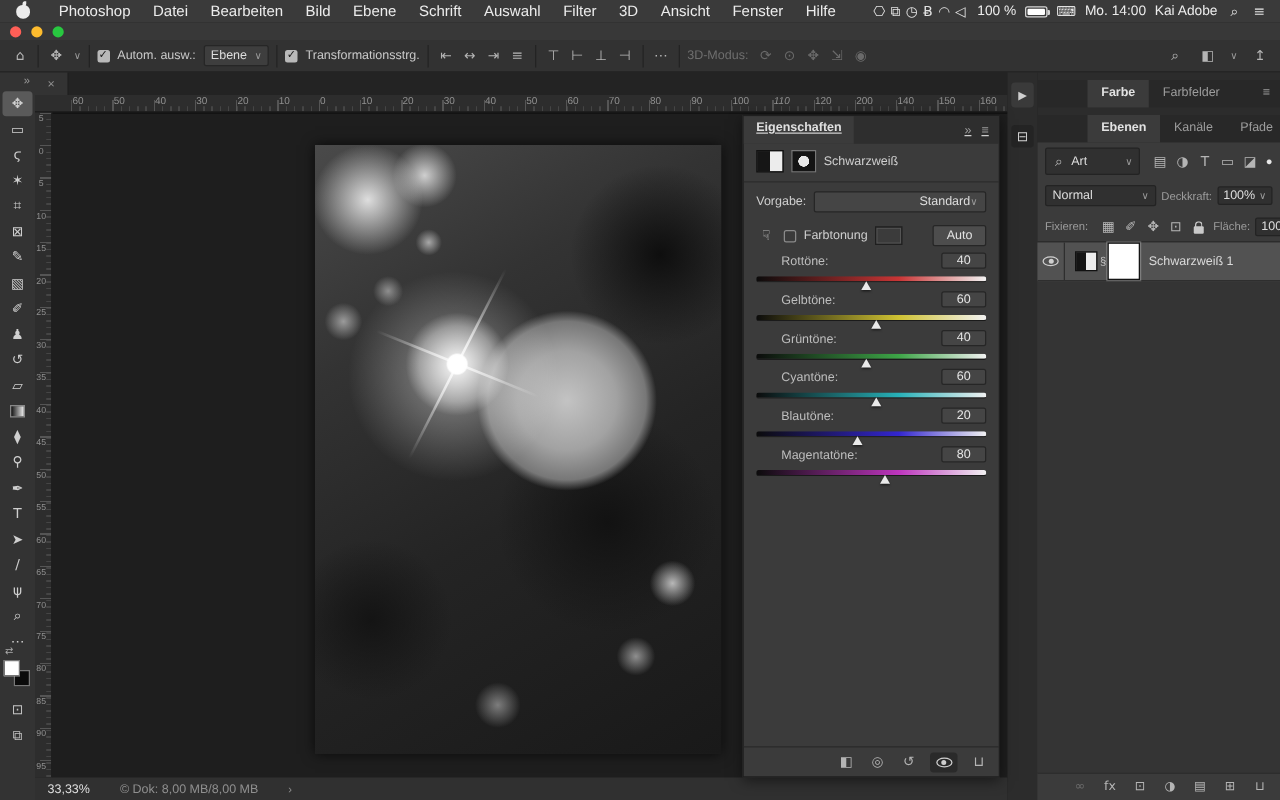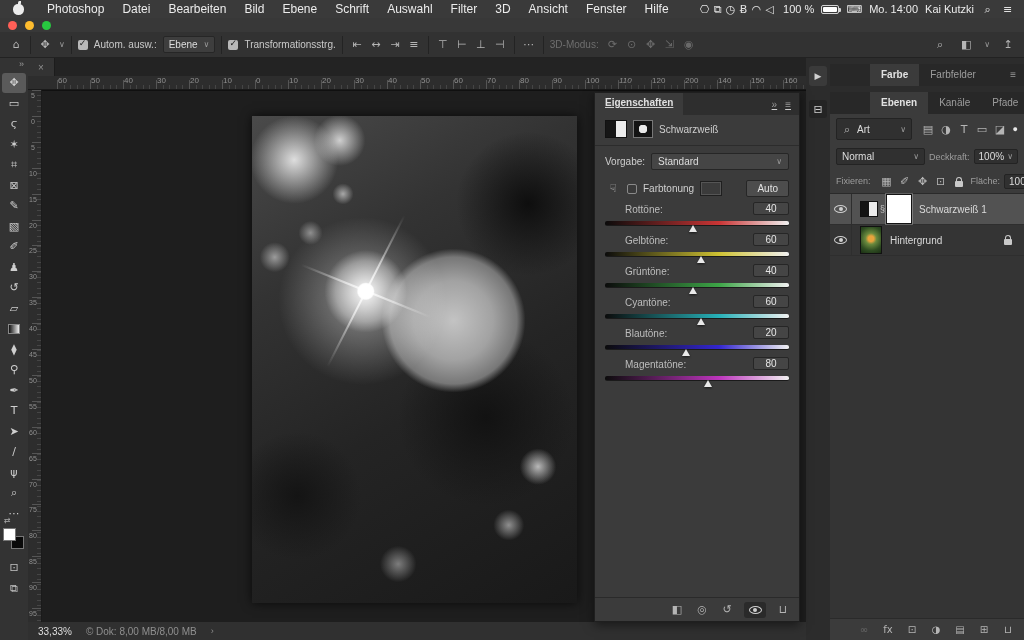--- a/index.html
+++ b/index.html
@@ -125,42 +125,42 @@
       linear-gradient(150deg,#4a4a4a 0%,#333 28%,#242424 58%,#191919 100%); }
   #photo::before { content:""; position:absolute; left:calc(35% - 1px); top:calc(36% - 85px);
     width:2px; height:170px; transform:rotate(27deg);
     background:linear-gradient(to bottom,transparent,rgba(255,255,255,.85) 50%,transparent); }
   #photo::after { content:""; position:absolute; left:calc(35% - 1px); top:calc(36% - 70px);
     width:2px; height:140px; transform:rotate(112deg);
     background:linear-gradient(to bottom,transparent,rgba(255,255,255,.8) 50%,transparent); }
 
   
   #statusbar { top:622px; left:28px; width:778px; height:18px; background:#303030;
-    display:flex; align-items:center; gap:14px; padding:8px 10px; font-size:10px; }
+    display:flex; align-items:center; gap:24px; padding:8px 10px; font-size:10px; }
   #zoomfield { color:#dedede; }
   #docinfo { color:#8f8f8f; }
   #statusbar .chevr { color:#8f8f8f; font-size:9px; }
 
   
   #props { top:92px; left:594px; width:206px; height:530px; background:#3b3b3b;
     border:1px solid #1f1f1f; box-shadow:0 3px 10px rgba(0,0,0,.5); z-index:10;
     display:flex; flex-direction:column; font-size:10px; }
   #props .phead { background:#2e2e2e; height:22px; display:flex; align-items:stretch;text-decoration:underline; }
   #props .ptab { background:#3b3b3b; padding:4px 10px 0; color:#e0e0e0; font-weight:bold; }
   #props .phead-r { margin-left:auto; display:flex; align-items:center; gap:8px;
     padding-right:8px; color:#9a9a9a; }
   .prow { display:flex; align-items:center; gap:6px; padding:5px 10px; }
   .bw-thumb { width:22px; height:18px; border:1px solid #111;
     background:linear-gradient(to right,#161616 50%,#ececec 50%); }
   .bwmask-thumb { width:20px; height:18px; border:1px solid #777; background:
     radial-gradient(circle 6px at 50% 50%, #e8e8e8 0 70%, transparent 75%), #141414; }
   .pdiv { height:1px; background:#2c2c2c; margin:2px 0; }
   #props select,.fake-select { background:#454545; border:1px solid #262626;
     border-radius:2px; color:#ddd; padding:2px 6px; display:flex; align-items:center;
-    flex:1; justify-content:space-between; }
+    flex:1; justify-content:flex-end; }
   .swatchbox { width:22px; height:15px; border:1px solid #1f1f1f; background:#3b3b3b;
     box-shadow:inset 0 0 0 1px #555; }
   .autobtn { margin-left:auto; background:#4d4d4d; border:1px solid #262626;
     border-radius:2px; padding:2px 10px; color:#e2e2e2; }
   #slider-list { padding:2px 10px 0; }
   .srow { margin-bottom:9px; }
   .slbl { display:inline-block; color:#bdbdbd;margin-left:20px; }
   .sval { float:right; width:36px; text-align:center; background:#454545;
     border:1px solid #262626; border-radius:2px; color:#e6e6e6; margin-top:-2px; }
   .strack { position:relative; height:5px; border-radius:2px; margin-top:6px;
@@ -242,21 +242,21 @@
   <span class="mitem">Fenster</span>
   <span class="mitem">Hilfe</span>
   <span id="menu-right">
     <span><span class="gi">⎔</span><span class="gi">⧉</span><span class="gi">◷</span><span class="gi">Ƀ</span><span class="gi">◠</span><span class="gi">◁</span></span>
     <span>100 %</span>
     <span class="battery">
         <span class="fill"></span>
       </span>
     <span class="gi">⌨</span>
     <span>Mo. 14:00</span>
-    <span>Kai Kutzki</span>
+    <span>Kai Adobe</span>
     <span class="gi">⌕</span>
     <span class="gi">≡</span>
   </span>
 </div>
 
 <div id="titlebar" class="abs">
   <span class="tl" style="background:#ff5f57"></span>
   <span class="tl" style="background:#febc2e"></span>
   <span class="tl" style="background:#28c840"></span>
 </div>
@@ -537,28 +537,20 @@
     <div id="layers">
       <div class="layer-row sel">
         <span class="eyecell">
             <span class="eye"></span>
           </span>
         <span class="adjthumb"></span>
         <span class="linkg">§</span>
         <span class="maskthumb"></span>
         <span class="lname">Schwarzweiß 1</span>
       </div>
-      <div class="layer-row">
-        <span class="eyecell">
-            <span class="eye"></span>
-          </span>
-        <span class="imgthumb"></span>
-        <span class="lname">Hintergrund</span>
-        <span class="lockcell"><span class="lock"></span></span>
-      </div>
     </div>
     <div id="dockfooter">
         <span class="gi dim">∞</span>
         <span class="gi">fx</span>
         <span class="gi">⊡</span>
         <span class="gi">◑</span>
         <span class="gi">▤</span>
         <span class="gi">⊞</span>
         <span class="gi">⊔</span>
       </div>

